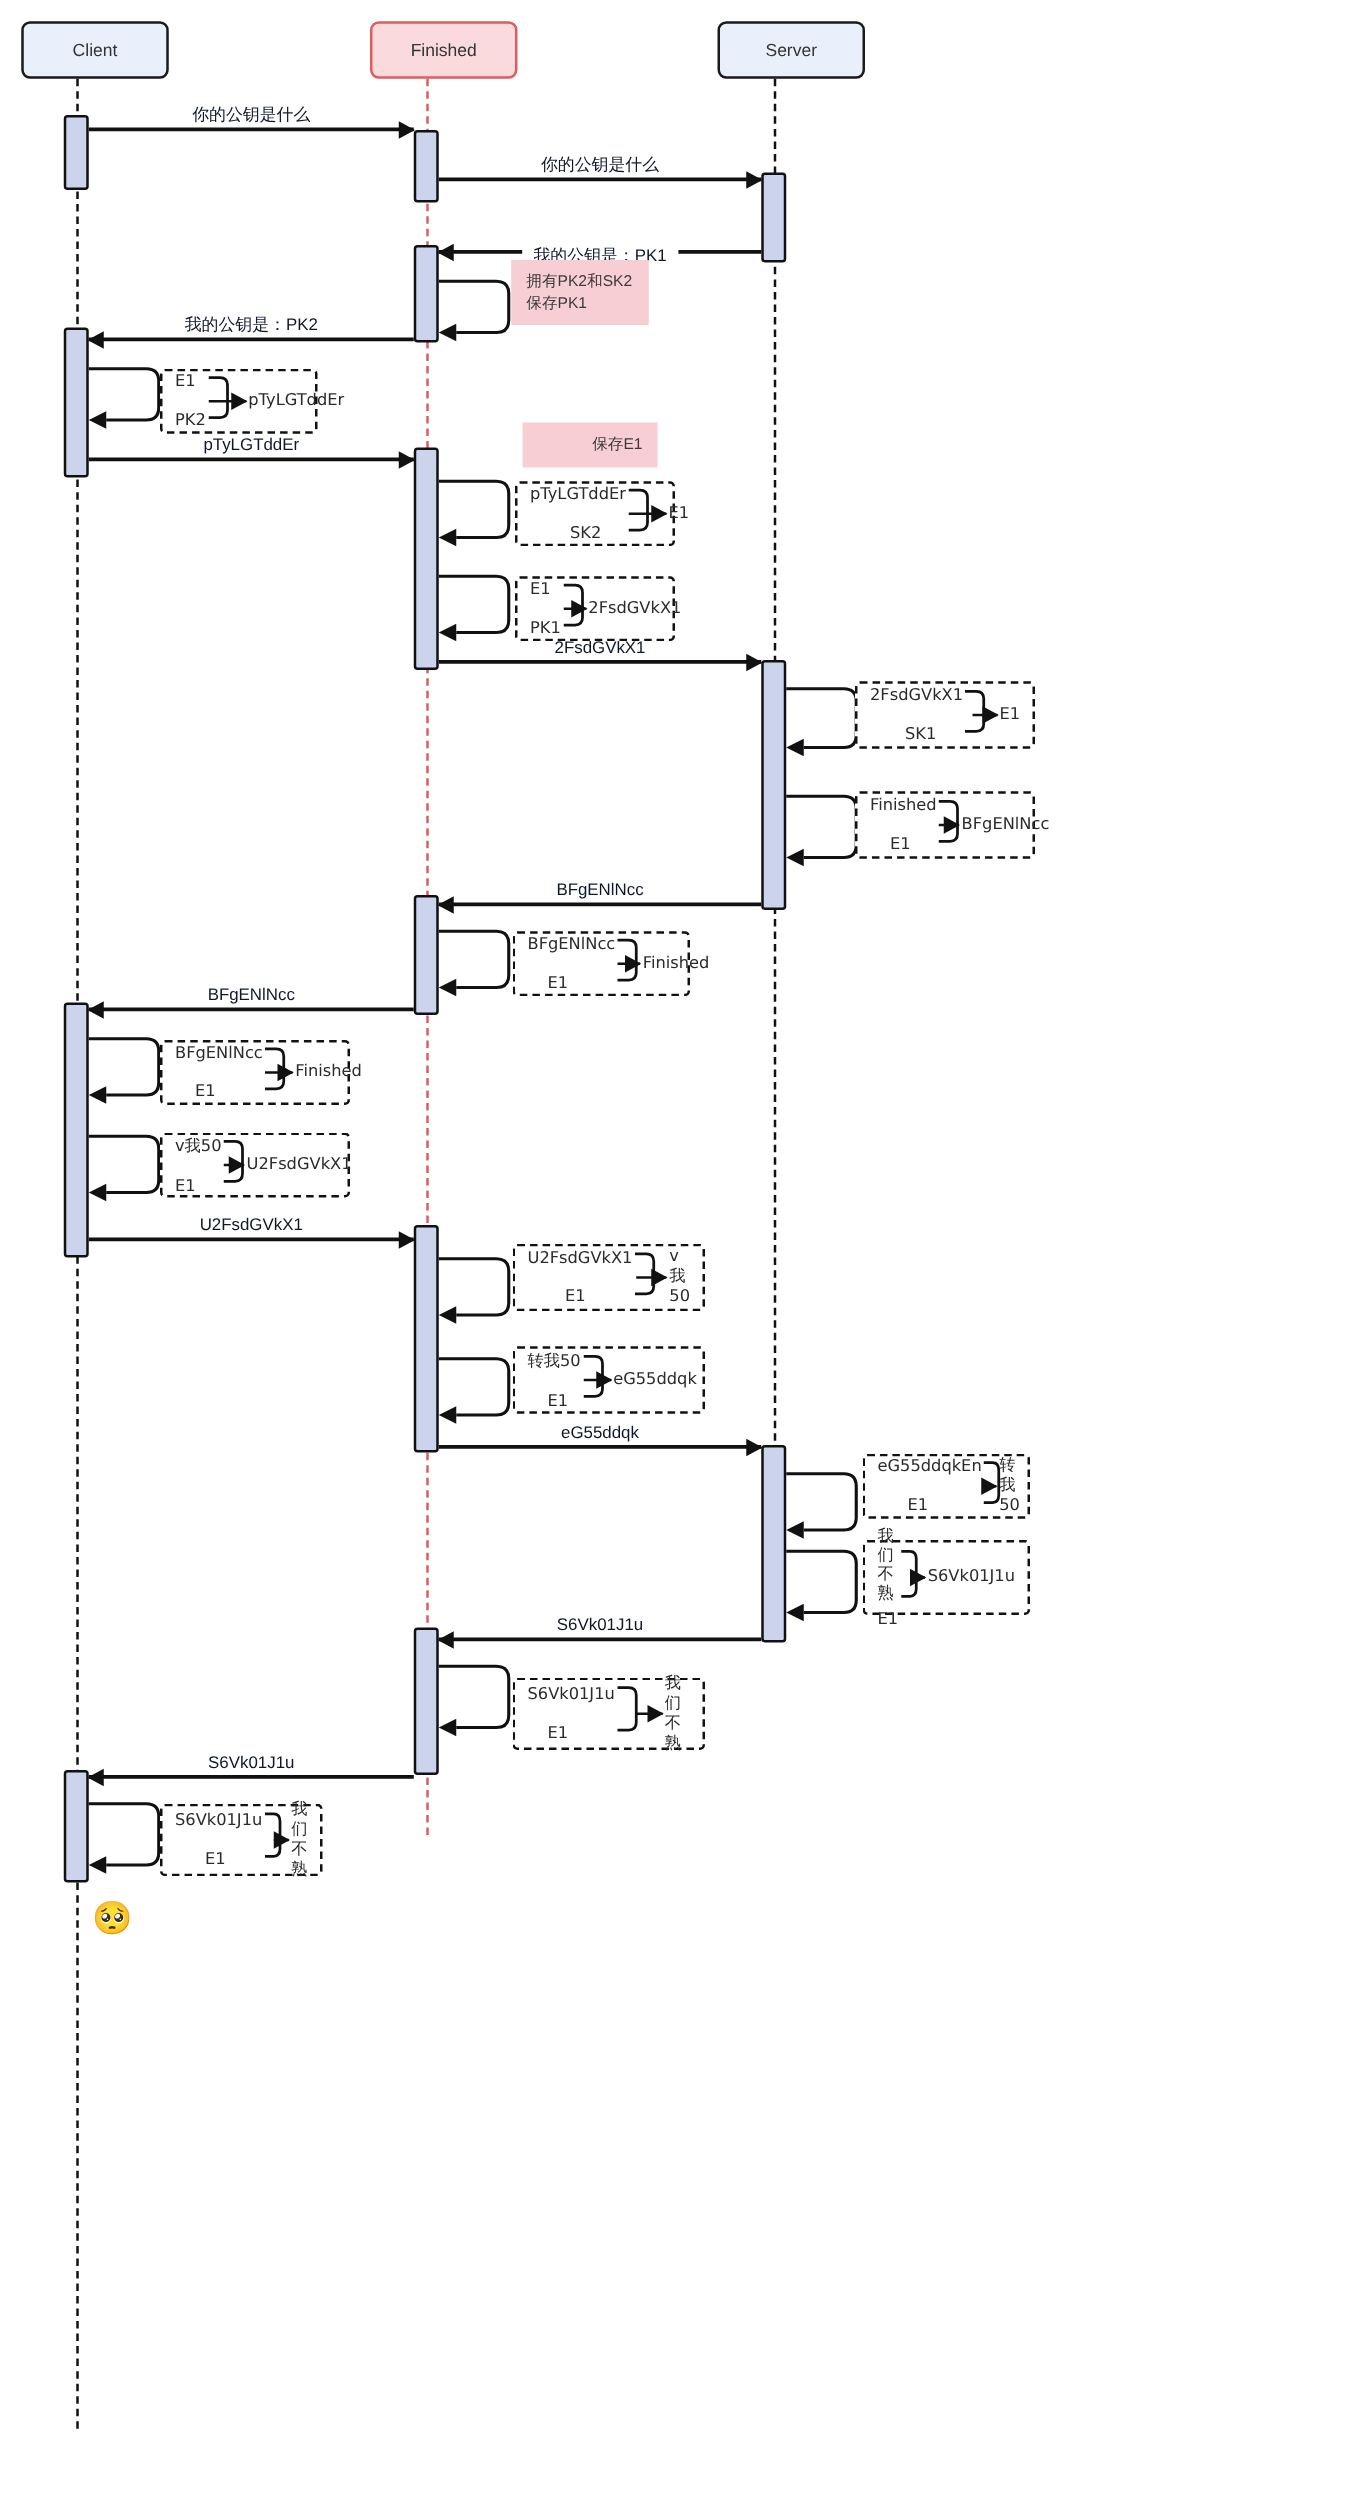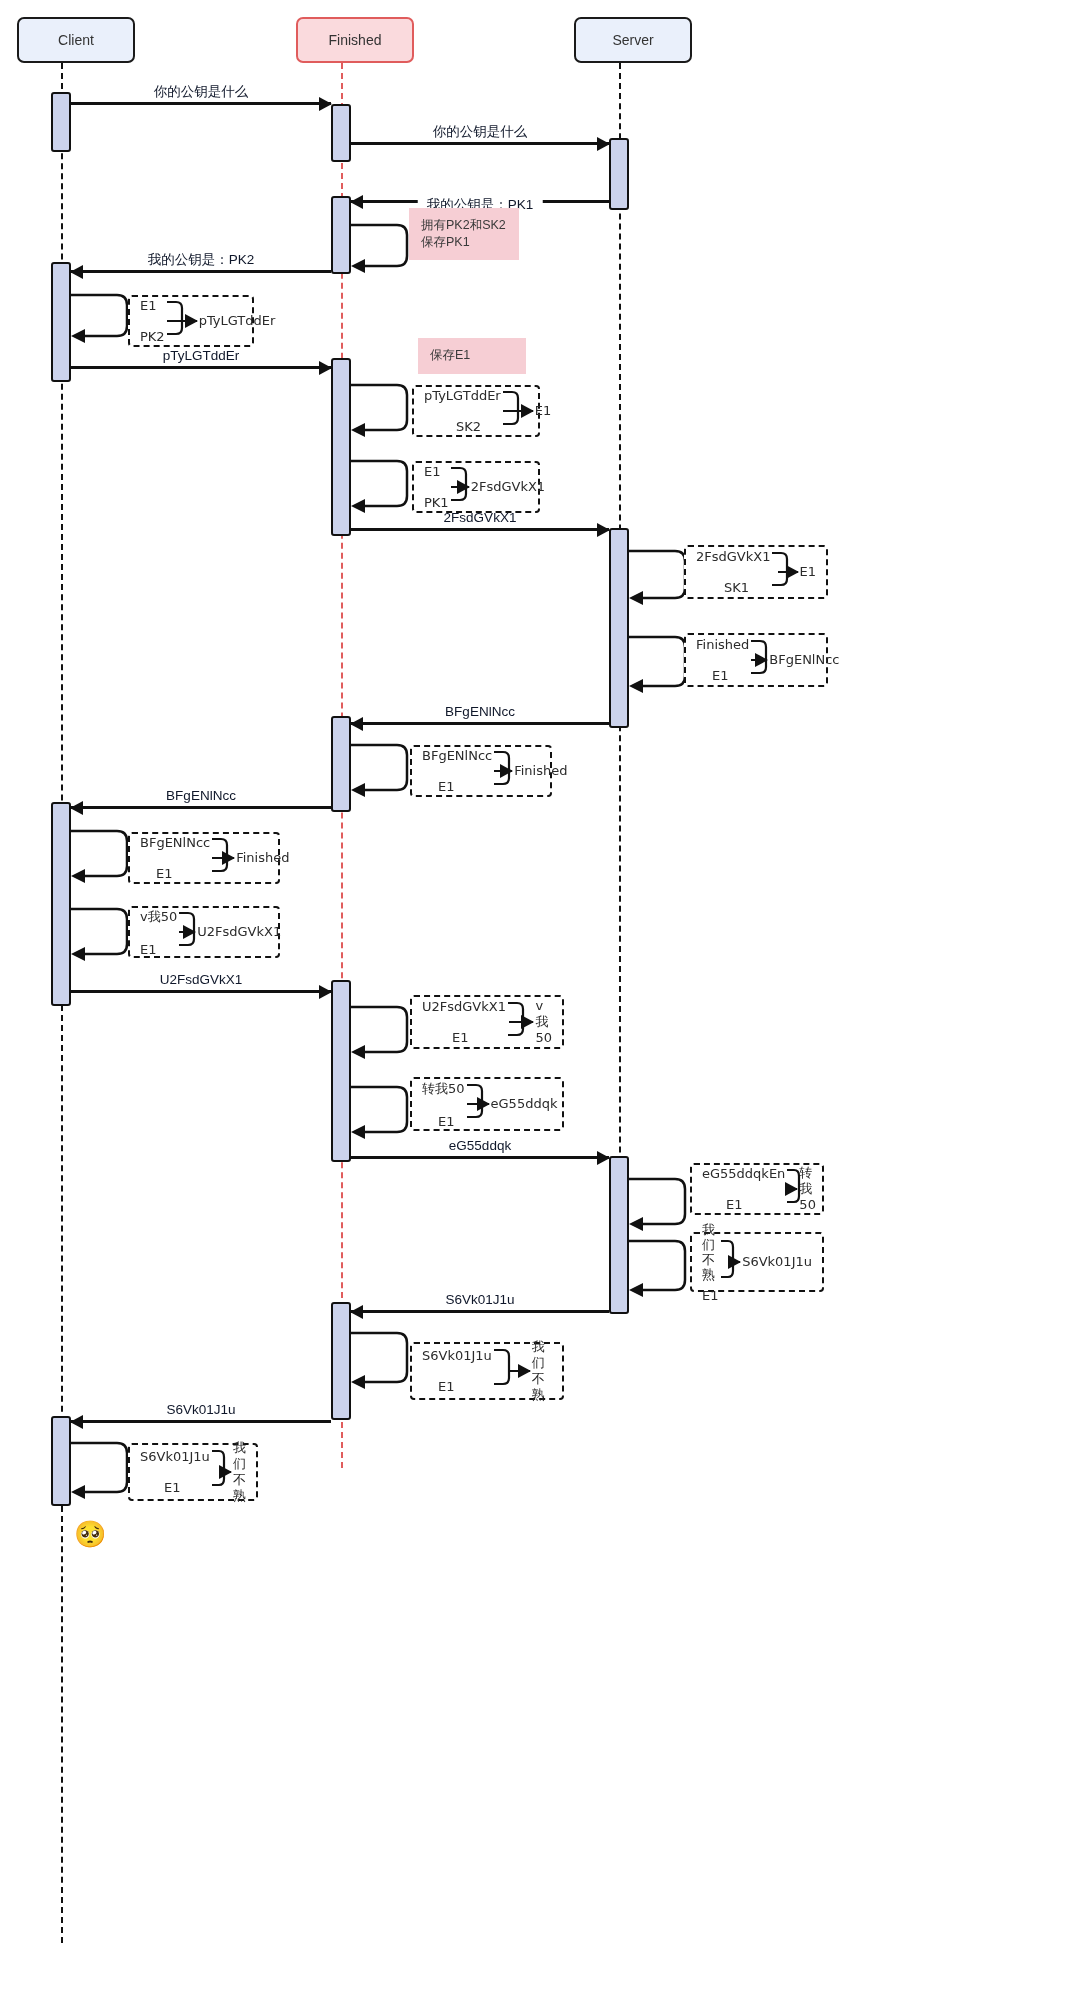--- a/index.html
+++ b/index.html
@@ -360,21 +360,21 @@
 
   <div class="selfloop" style="left:69px; top:1440px;">
     <svg width="70" height="56">
         <path d="M2,3 H48 Q58,3 58,13 V42 Q58,52 48,52 H16" fill="none" stroke="#111" stroke-width="2.5"></path>
         <polygon points="16,45 2,52 16,59" fill="#111"></polygon>
       </svg>
   </div>
 
   <div class="note" style="left:409px; top:208px; width:110px;">拥有PK2和SK2
 保存PK1</div>
-  <div class="note" style="left:418px; top:338px; width:108px; height:36px;">保存E1</div>
+  <div class="note" style="left:418px; top:338px; width:108px; height:36px;text-align:right;">保存E1</div>
 
   <div class="cbox" style="left:128px; top:295px; width:126px; height:52px;">
     <div class="inputs">
       <div class="inrow">
           <span class="intext">E1</span>
         </div>
       <div class="inrow">
           <span class="intext">PK2</span>
         </div>
     </div>

